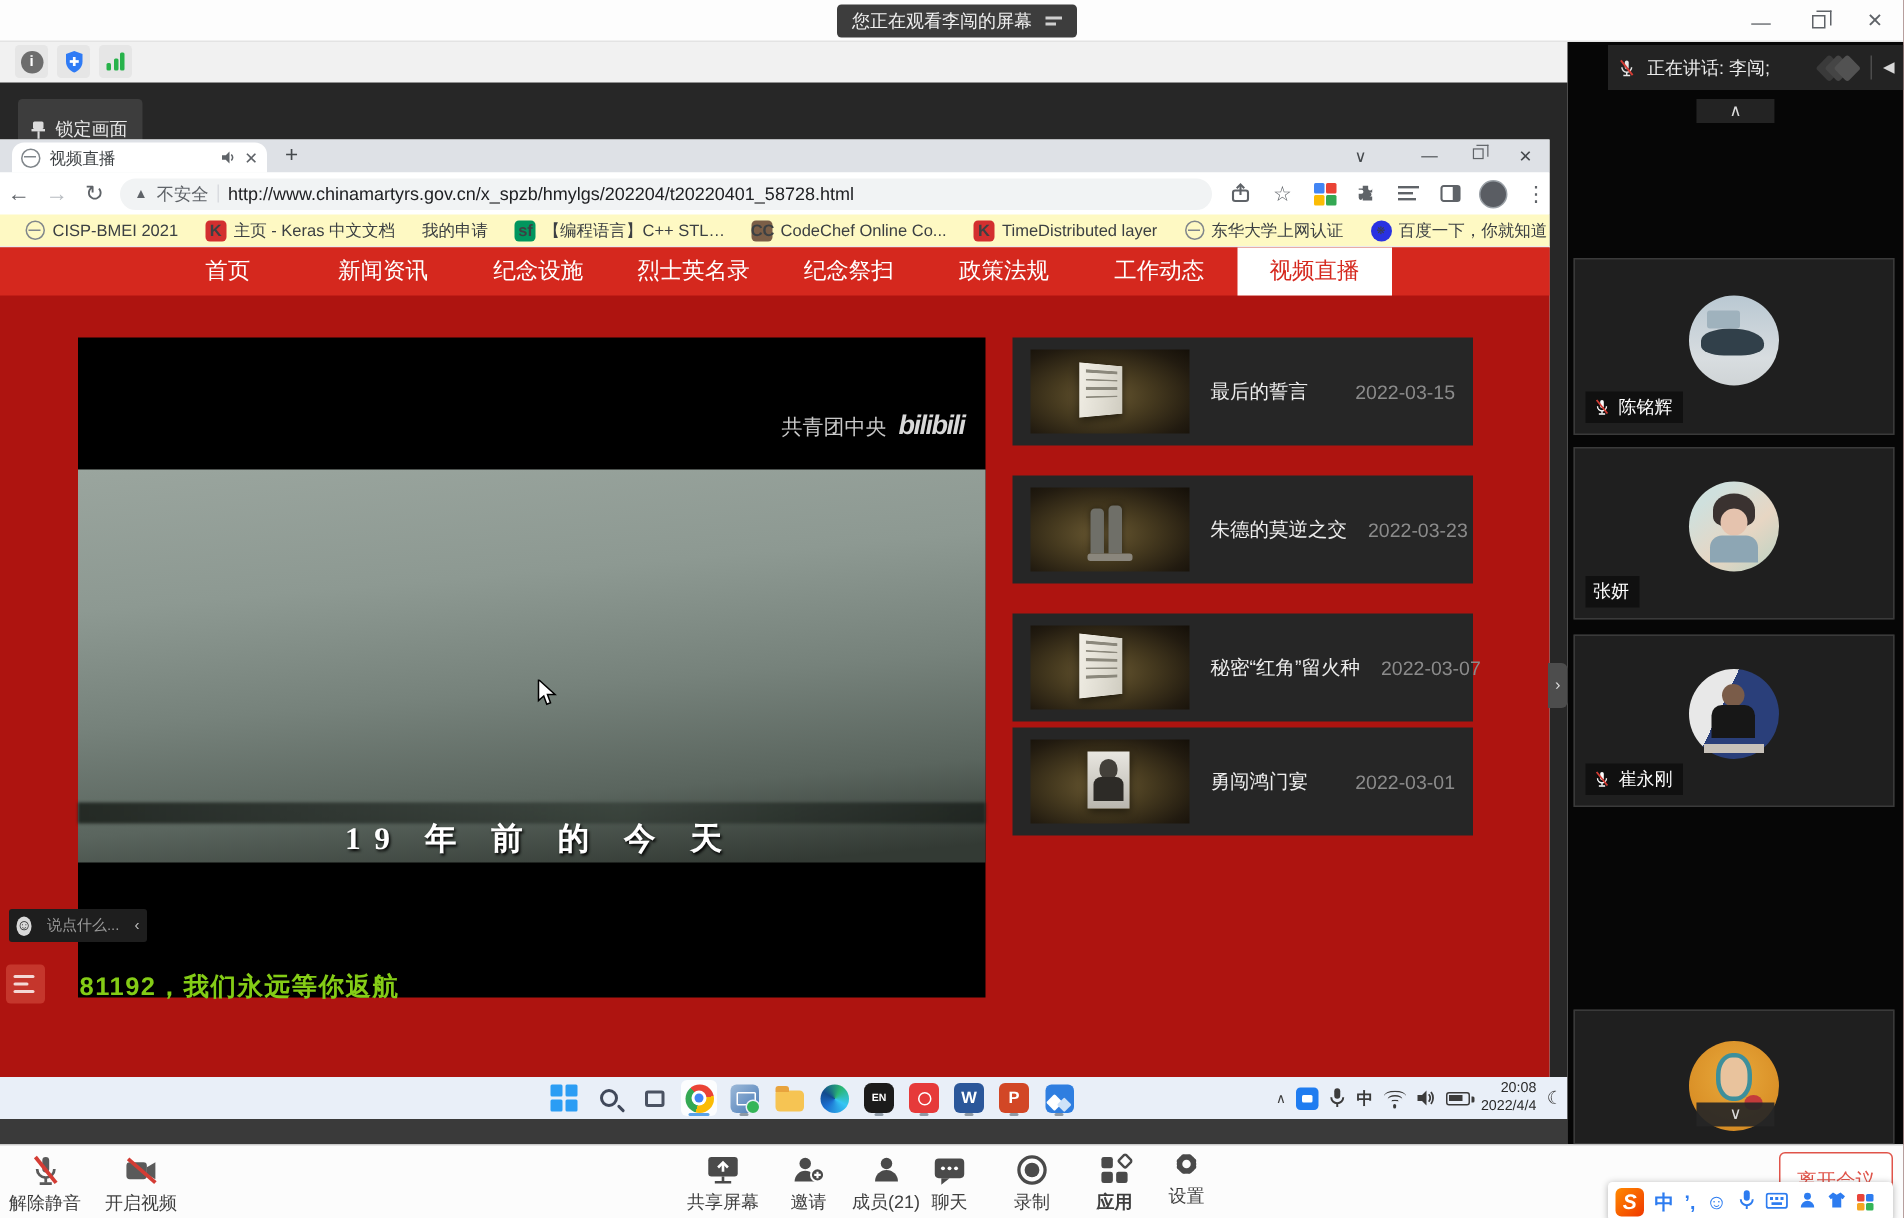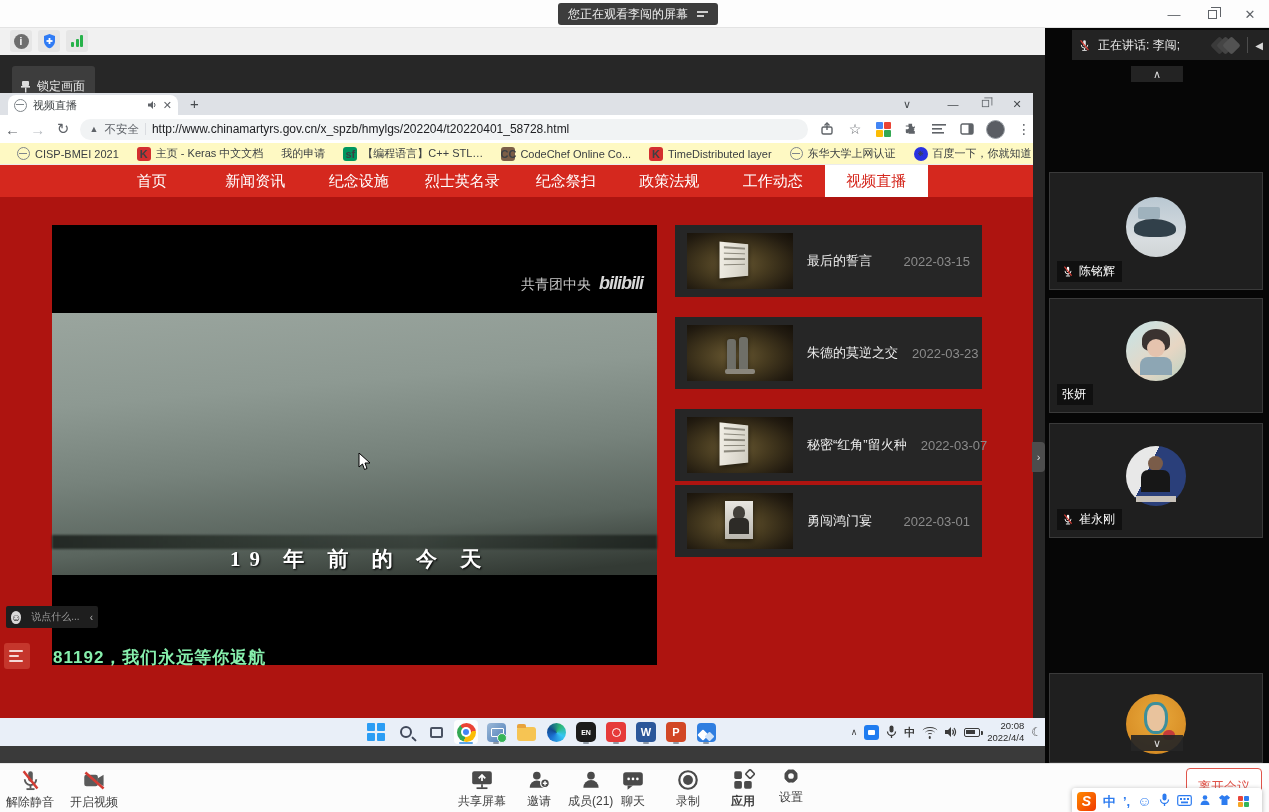--- a/index.html
+++ b/index.html
@@ -73,21 +73,21 @@
   .subtitle { position:absolute; left:178px; top:320px; color:#fff; font-family:"Liberation Serif","DejaVu Serif",serif; font-size:21px; font-weight:bold; letter-spacing:9px; text-shadow:1px 1px 2px #000; white-space:nowrap; }
   .cursor { position:absolute; left:306px; top:228px; }
   .danmaku { position:absolute; left:6px; top:441px; width:92px; height:22px; background:#1e1e1e; border-radius:2px; display:flex; align-items:center; gap:5px; padding:0 5px; cursor:text; }
   .dm-face { width:13px; height:13px; border-radius:50%; background:#d9d9d9; color:#1e1e1e; font-size:10px; line-height:13px; text-align:center; }
   .dm-ph { color:#9a9a9a; font-size:10px; white-space:nowrap; }
   .dm-div { width:1px; height:10px; background:#4a4a4a; }
   .dm-col { color:#bbb; font-size:10px; cursor:pointer; }
   .np-icon { position:absolute; left:4px; top:478px; width:26px; height:26px; background:#c5362c; border-radius:3px; display:flex; flex-direction:column; justify-content:center; gap:3px; padding:0 5px; cursor:pointer; }
   .np-icon i { display:block; height:2px; background:#f4d9d6; border-radius:1px; }
   .np-icon i:nth-child(1){ width:14px; } .np-icon i:nth-child(2){ width:10px; } .np-icon i:nth-child(3){ width:14px; }
-  .np-title { position:absolute; left:53px; top:481px; color:#86efac; font-size:17px; font-weight:bold; letter-spacing:1px; white-space:nowrap; }
+  .np-title { position:absolute; left:53px; top:481px; color:#84cc16; font-size:17px; font-weight:bold; letter-spacing:1px; white-space:nowrap; }
   .vcard { position:absolute; left:675px; width:307px; height:72px; background:#262626; display:flex; align-items:center; padding:0 12px; gap:14px; cursor:pointer; }
   .thumb { width:106px; height:56px; flex:none; position:relative; overflow:hidden;
     background:radial-gradient(ellipse at 45% 55%, #6b5a33 0%, #463a1f 40%, #221b10 78%, #140f08 100%); }
   .th-doc { position:absolute; left:33px; top:10px; width:30px; height:34px; background:linear-gradient(100deg,#f2efe6,#cfccc0); transform:perspective(60px) rotateY(18deg); box-shadow:0 2px 6px rgba(0,0,0,.6); }
   .th-doc i { display:block; margin:4px 4px 0; height:1.5px; background:#8b887c; }
   .th-fig { position:absolute; top:14px; width:9px; height:30px; background:#6f6f68; border-radius:3px 3px 0 0; box-shadow:0 0 4px rgba(0,0,0,.5); }
   .th-base { position:absolute; left:38px; top:44px; width:30px; height:5px; background:#8a867c; border-radius:2px; }
   .th-port { position:absolute; left:38px; top:8px; width:28px; height:38px; background:linear-gradient(#e8e6e0,#b9b6ae); box-shadow:0 2px 6px rgba(0,0,0,.6); }
   .th-head { position:absolute; left:8px; top:5px; width:12px; height:13px; background:#43403a; border-radius:50% 50% 40% 40%; }
   .th-sh { position:absolute; left:4px; top:17px; width:20px; height:16px; background:#2d2b27; border-radius:5px 5px 0 0; }

